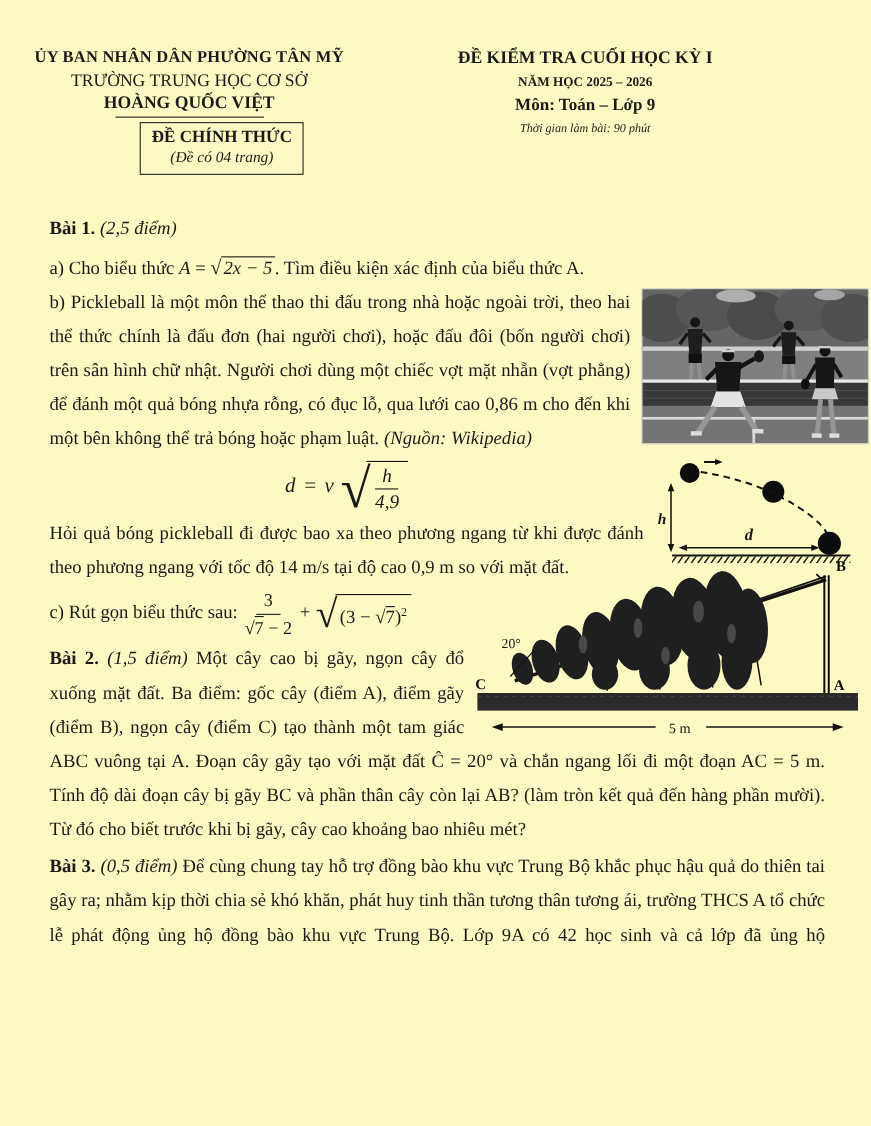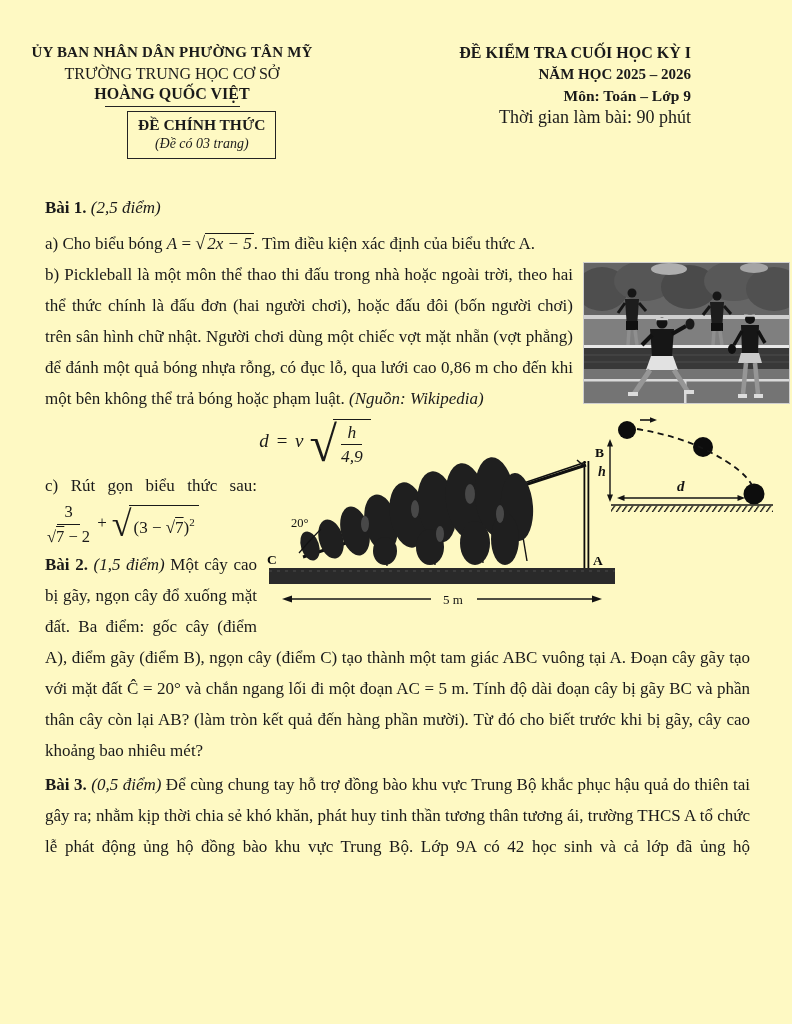--- a/index.html
+++ b/index.html
@@ -13,25 +13,25 @@
   .hdr { position:relative; height:132px; }
   .hdr-left { position:absolute; left:-23px; top:2px; width:300px; text-align:center; }
   .hl1 { font-weight:bold; font-size:15px; line-height:21px; letter-spacing:.2px; }
   .hl2 { font-weight:normal; font-size:16px; line-height:21px; }
   .hl3 { font-weight:bold; font-size:16px; line-height:20px; }
   .hrule { width:135px; border-top:1.4px solid #242424; margin:2px auto 4px; }
   .box-wrap { text-align:left; padding-left:105px; }
   .obox { display:inline-block; border:1.6px solid #242424; padding:3px 10px 5px; text-align:center; }
   .obox-title { font-weight:bold; font-size:15.5px; line-height:20px; }
   .obox-note  { font-style:italic; font-size:14px; line-height:18px; }
-  .hdr-right { position:absolute; left:306px; top:2px; width:340px; text-align:right; }
+  .hdr-right { position:absolute; left:317px; top:2px; width:340px; text-align:center; }
   .hr1 { font-weight:bold; font-size:16px;   line-height:21.5px; }
-  .hr2 { font-weight:bold; font-size:15px; line-height:21.5px; }
+  .hr2 { font-weight:bold; font-size:12px; line-height:21.5px; }
   .hr3 { font-weight:bold; font-size:15.5px; line-height:21.5px; }
-  .hr4 { font-size:18px; line-height:21.5px; }
+  .hr4 { font-style:italic; font-size:11px; line-height:21.5px; }
   .hr5 { font-style:italic; font-size:15.5px; line-height:21.5px; }
   
   .content p { margin:0; font-size:17px; line-height:31px; text-align:justify;font-family:Liberation Serif, serif; }
   .bai-title { margin-top:20px !important; }
   .pa  { margin-top:5px !important; }
   .hoi { margin-top:3px !important; }
   .pc  { margin-top:4px !important; }
   .p2  { margin-top:2px !important; }
   .p3  { margin-top:3px !important; text-align-last:justify; }
   .blabel { font-weight:bold; }
@@ -75,37 +75,37 @@
 
   <div class="hdr">
     <div class="hdr-left">
       <div class="hl1">ỦY BAN NHÂN DÂN PHƯỜNG TÂN MỸ</div>
       <div class="hl2">TRƯỜNG TRUNG HỌC CƠ SỞ</div>
       <div class="hl3">HOÀNG QUỐC VIỆT</div>
       <div class="hrule"></div>
       <div class="box-wrap">
         <div class="obox">
           <div class="obox-title">ĐỀ CHÍNH THỨC</div>
-          <div class="obox-note">(Đề có 03 trang)</div>
+          <div class="obox-note">(Đề có 04 trang)</div>
         </div>
       </div>
     </div>
     <div class="hdr-right">
       <div class="hr1">ĐỀ KIỂM TRA CUỐI HỌC KỲ I</div>
       <div class="hr2">NĂM HỌC 2025 – 2026</div>
       <div class="hr3">Môn: Toán – Lớp 9</div>
       <div class="hr4">Thời gian làm bài: 90 phút</div>
     </div>
   </div>
 
   <div class="content">
 
     <p class="bai-title"><span class="blabel">Bài 1.</span> <span class="pts">(2,5 điểm)</span></p>
 
-    <p class="pa"><span>a) Cho biểu bóng </span><span class="mvar">A</span><span> = </span><span class="isqrt"><span class="rsign">√</span><span class="irad">2x − 5</span></span><span>. Tìm điều kiện xác định của biểu thức A.</span></p>
+    <p class="pa"><span>a) Cho biểu thức </span><span class="mvar">A</span><span> = </span><span class="isqrt"><span class="rsign">√</span><span class="irad">2x − 5</span></span><span>. Tìm điều kiện xác định của biểu thức A.</span></p>
 
     <div class="fig fig-photo">
       <svg viewBox="0 0 205 140" width="205" height="140">
         <rect x="0" y="0" width="205" height="140" fill="#8a8a8a"></rect>
         <rect x="0" y="0" width="205" height="54" fill="#656565"></rect>
         <ellipse cx="18" cy="26" rx="26" ry="22" fill="#4e4e4e"></ellipse>
         <ellipse cx="60" cy="18" rx="30" ry="20" fill="#565656"></ellipse>
         <ellipse cx="105" cy="24" rx="28" ry="22" fill="#4a4a4a"></ellipse>
         <ellipse cx="150" cy="18" rx="30" ry="20" fill="#585858"></ellipse>
         <ellipse cx="190" cy="26" rx="28" ry="22" fill="#505050"></ellipse>
@@ -198,20 +198,21 @@
     <div class="formula">
       <span class="f-lhs">d = v</span><span class="bigroot">
           <span class="rootsign">√</span>
           <span class="rootbox">
             <span class="fnum">h</span>
             <span class="fden">4,9</span>
           </span>
         </span>
     </div>
 
+    <p class="hoi">Hỏi quả bóng pickleball đi được bao xa theo phương ngang từ khi được đánh theo phương ngang với tốc độ 14 m/s tại độ cao 0,9 m so với mặt đất.</p>
 
     <div class="fig fig-tree">
       <svg viewBox="0 0 360 172" width="360" height="172">
         <rect x="4" y="129" width="346" height="16" fill="#2a2a2a"></rect>
         <line x1="4" y1="132" x2="350" y2="132" stroke="#4a4a4a" stroke-width="1" stroke-dasharray="3 5"></line>
         <rect x="318.5" y="22" width="1.8" height="107" fill="#0c0c0c"></rect>
         <rect x="322.5" y="22" width="1.8" height="107" fill="#0c0c0c"></rect>
         <line x1="321" y1="26" x2="38" y2="118" stroke="#101010" stroke-width="3"></line>
         <line x1="321" y1="23" x2="250" y2="47" stroke="#101010" stroke-width="1.6"></line>
         <path d="M312 21 l8 7" stroke="#101010" stroke-width="1.5" fill="none"></path>

